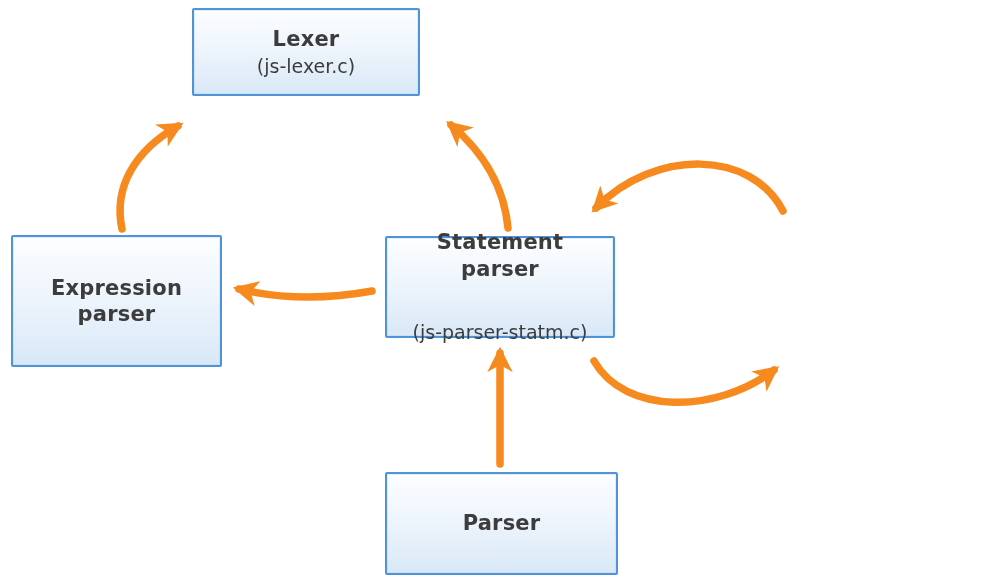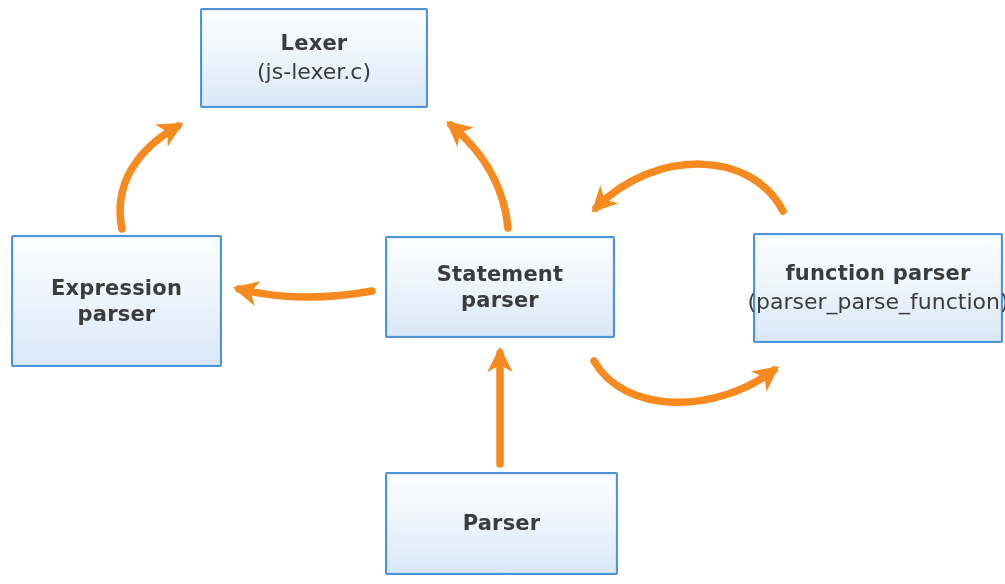--- a/index.html
+++ b/index.html
@@ -37,26 +37,26 @@
     color: #3c3c3c;
   }
   .node-title {
     font-weight: bold;
     font-size: 21px;
     line-height: 1.25;
     white-space: pre-line;
     letter-spacing: 0.2px;
   }
   .node-subtitle {
-    font-size: 22px;
+    font-size: 19px;
     line-height: 1.3;
     margin-top: 2px;
     white-space: nowrap;
   }
-  #node-lexer       { left: 200px; top: 8px;   width: 228px; height: 100px; }
+  #node-lexer       { left: 192px; top: 8px;   width: 228px; height: 88px; }
   #node-expression  { left: 11px;  top: 235px; width: 211px; height: 132px; justify-content: center; }
   #node-statement   { left: 385px; top: 236px; width: 230px; height: 102px; gap: 36px; }
   #node-function    { left: 753px; top: 233px; width: 250px; height: 110px; }
   #node-parser      { left: 385px; top: 472px; width: 233px; height: 103px; }
   .edge {
     fill: none;
     stroke: #f78a1e;
     stroke-width: 7.5;
     stroke-linecap: round;
   }
@@ -86,24 +86,21 @@
   </div>
 
   <div class="node" id="node-expression">
     <div class="node-title">Expression
 parser</div>
   </div>
 
   <div class="node" id="node-statement">
     <div class="node-title">Statement
 parser</div>
+    <div class="node-subtitle">(js-parser-statm.c)</div>
   </div>
 
-  <div class="node" id="node-function">
-    <div class="node-title">function parser</div>
-    <div class="node-subtitle">(parser_parse_function)</div>
-  </div>
 
   <div class="node" id="node-parser">
     <div class="node-title">Parser</div>
   </div>
 
 </div>
 
 </body></html>

